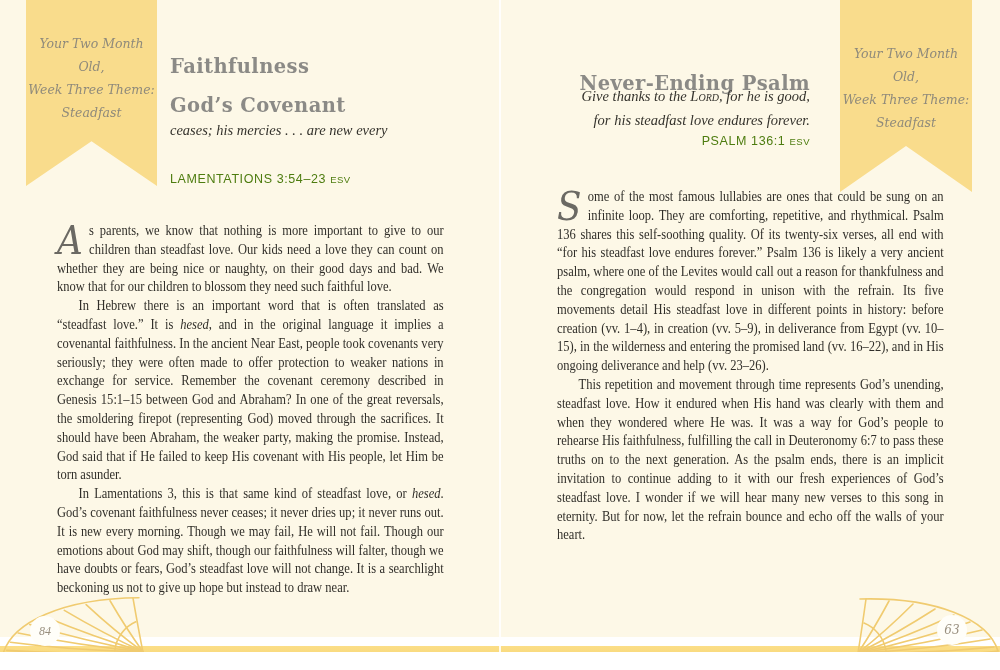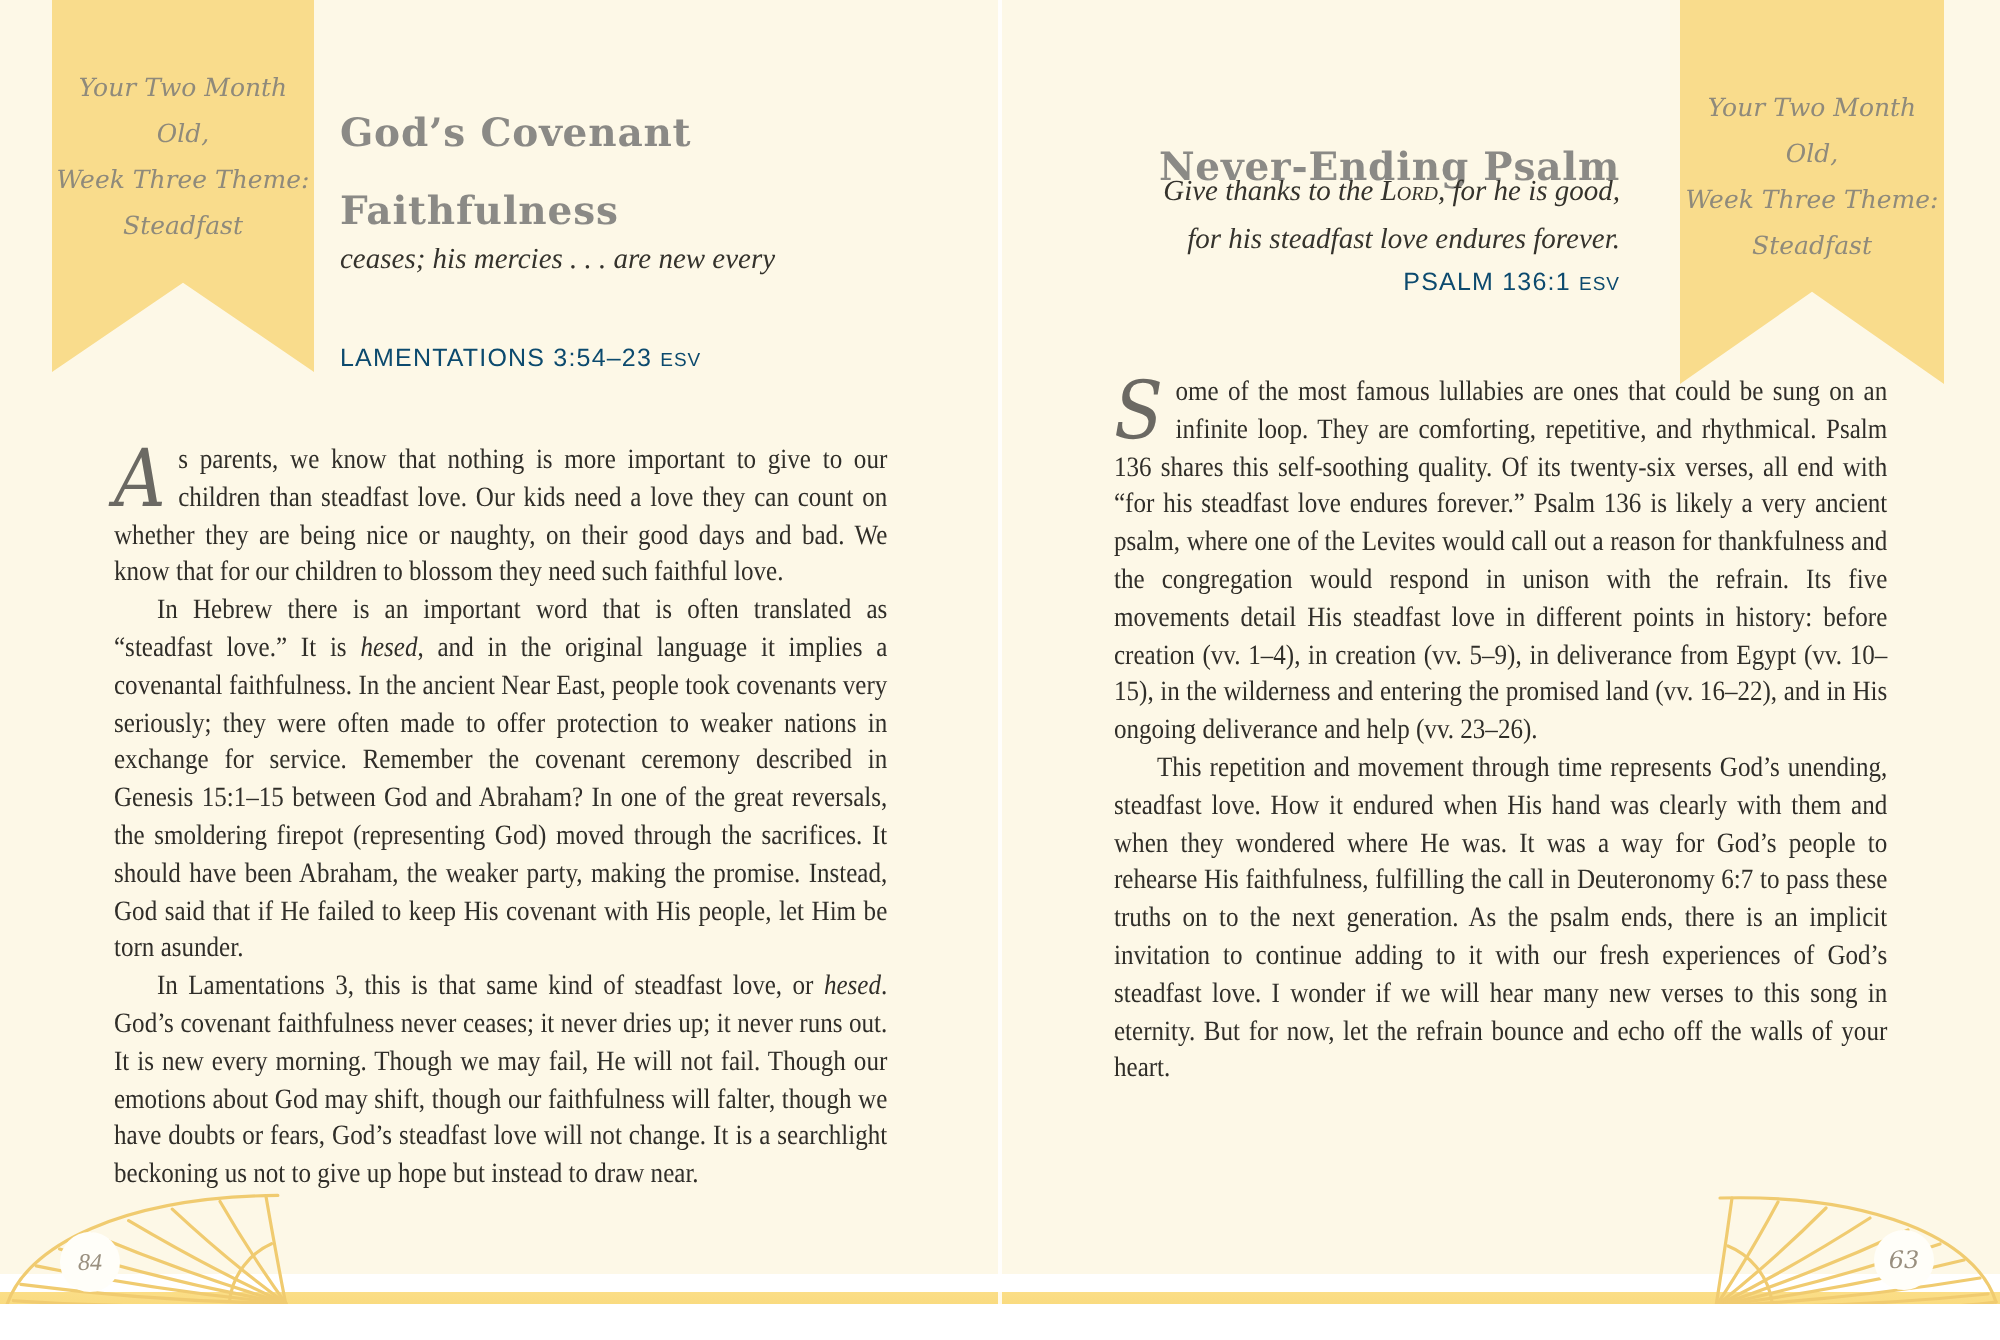--- a/index.html
+++ b/index.html
@@ -35,21 +35,21 @@
   
   .epigraph {
     position:absolute; font-style:italic; font-size:14.5px; line-height:24px;
     color:#35332D; z-index:2;
   }
   .epigraph-left  { left:170px; top:118px; }
   .epigraph-right { left:557px; width:253px; top:84px; text-align:right; }
   
   .reference {
     position:absolute; font-family:"Liberation Sans", sans-serif;
-    color:#0c4a6e; font-size:12.5px; letter-spacing:.6px; z-index:2;
+    color:#4d7c0f; font-size:12.5px; letter-spacing:.6px; z-index:2;
   }
   .reference-left  { left:170px; top:172px; }
   .reference-right { left:557px; width:253px; top:134px; text-align:right; }
   .esv { font-size:9.5px; letter-spacing:.5px; }
   
   .body-col {
     position:absolute; width:432px; transform:scale(.895,1);
     transform-origin:top left;
     font-size:14px; line-height:18.8px; color:#302E29;
     text-align:justify; z-index:2;
@@ -89,22 +89,22 @@
 
   <section>
 
     <div class="ribbon ribbon-left">
       <div class="rl">Your Two Month Old,</div>
       <div class="rl">Week Three Theme:</div>
       <div class="rl">Steadfast</div>
     </div>
 
     <h1 class="title title-left">
+      <div>Faithfulness</div>
       <div>God’s Covenant</div>
-      <div>Faithfulness</div>
     </h1>
 
     <div class="epigraph epigraph-left">
       <div><span>ceases; his mercies . . . are new every</span></div>
     </div>
 
     <div class="reference reference-left">
       <span>LAMENTATIONS 3:54–23</span>
       <span class="esv">ESV</span>
     </div>

